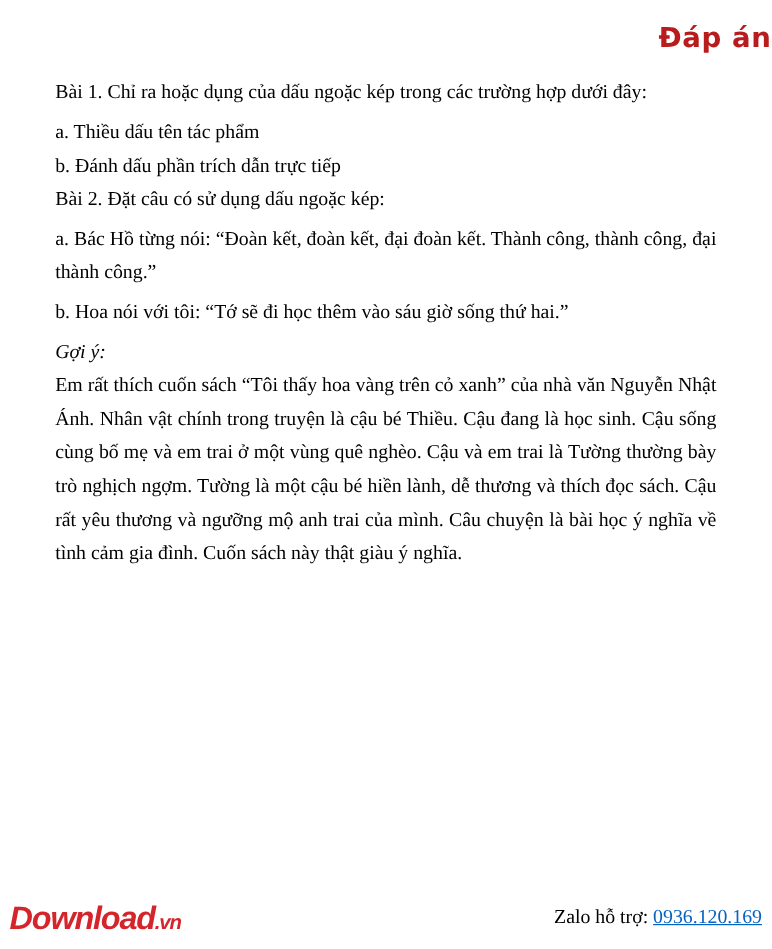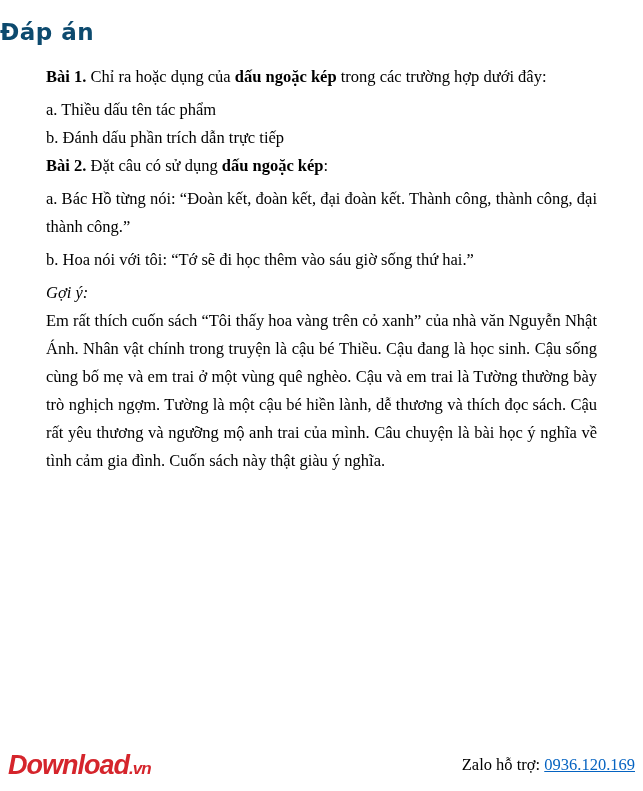--- a/index.html
+++ b/index.html
@@ -11,26 +11,26 @@
     position: relative;
     width: 643px;
     height: 791px;
     background: #ffffff;
     overflow: hidden;
     font-family: "Liberation Serif", serif;
     color: #000000;
   }
   .doc-title {
     margin: 18px 0 0 0;
-    text-align: left;
+    text-align: right;
     font-family: "DejaVu Sans", sans-serif;
     font-weight: bold;
     font-size: 23px;
     line-height: 28px;
-    color: #0c4a6e;
+    color: #b91c1c;
     letter-spacing: 0.5px;
   }
   .content {
     box-sizing: border-box;
     position: absolute;
     top: 63px;
     left: 46px;
     right: 46px;
     font-size: 16.5px;
     line-height: 28px;
@@ -39,30 +39,30 @@
   .para {
     margin: 0 0 5px 0;
   }
   .tight {
     margin-bottom: 0;
   }
   .hint-label {
     font-style: italic;
   }
   b.kw, b.exlabel {
-    font-weight: bold;
+    font-weight: normal;
   }
   .footer {
     position: absolute;
     left: 8px;
     right: 8px;
     bottom: 8px;
     display: flex;
     justify-content: space-between;
-    align-items: flex-end;
+    align-items: center;
     gap: 26px;
   }
   .logo {
     font-family: "Liberation Sans", sans-serif;
     font-style: italic;
     font-weight: 800;
     color: #D5252C;
     letter-spacing: -1px;
     line-height: 1;
     white-space: nowrap;

